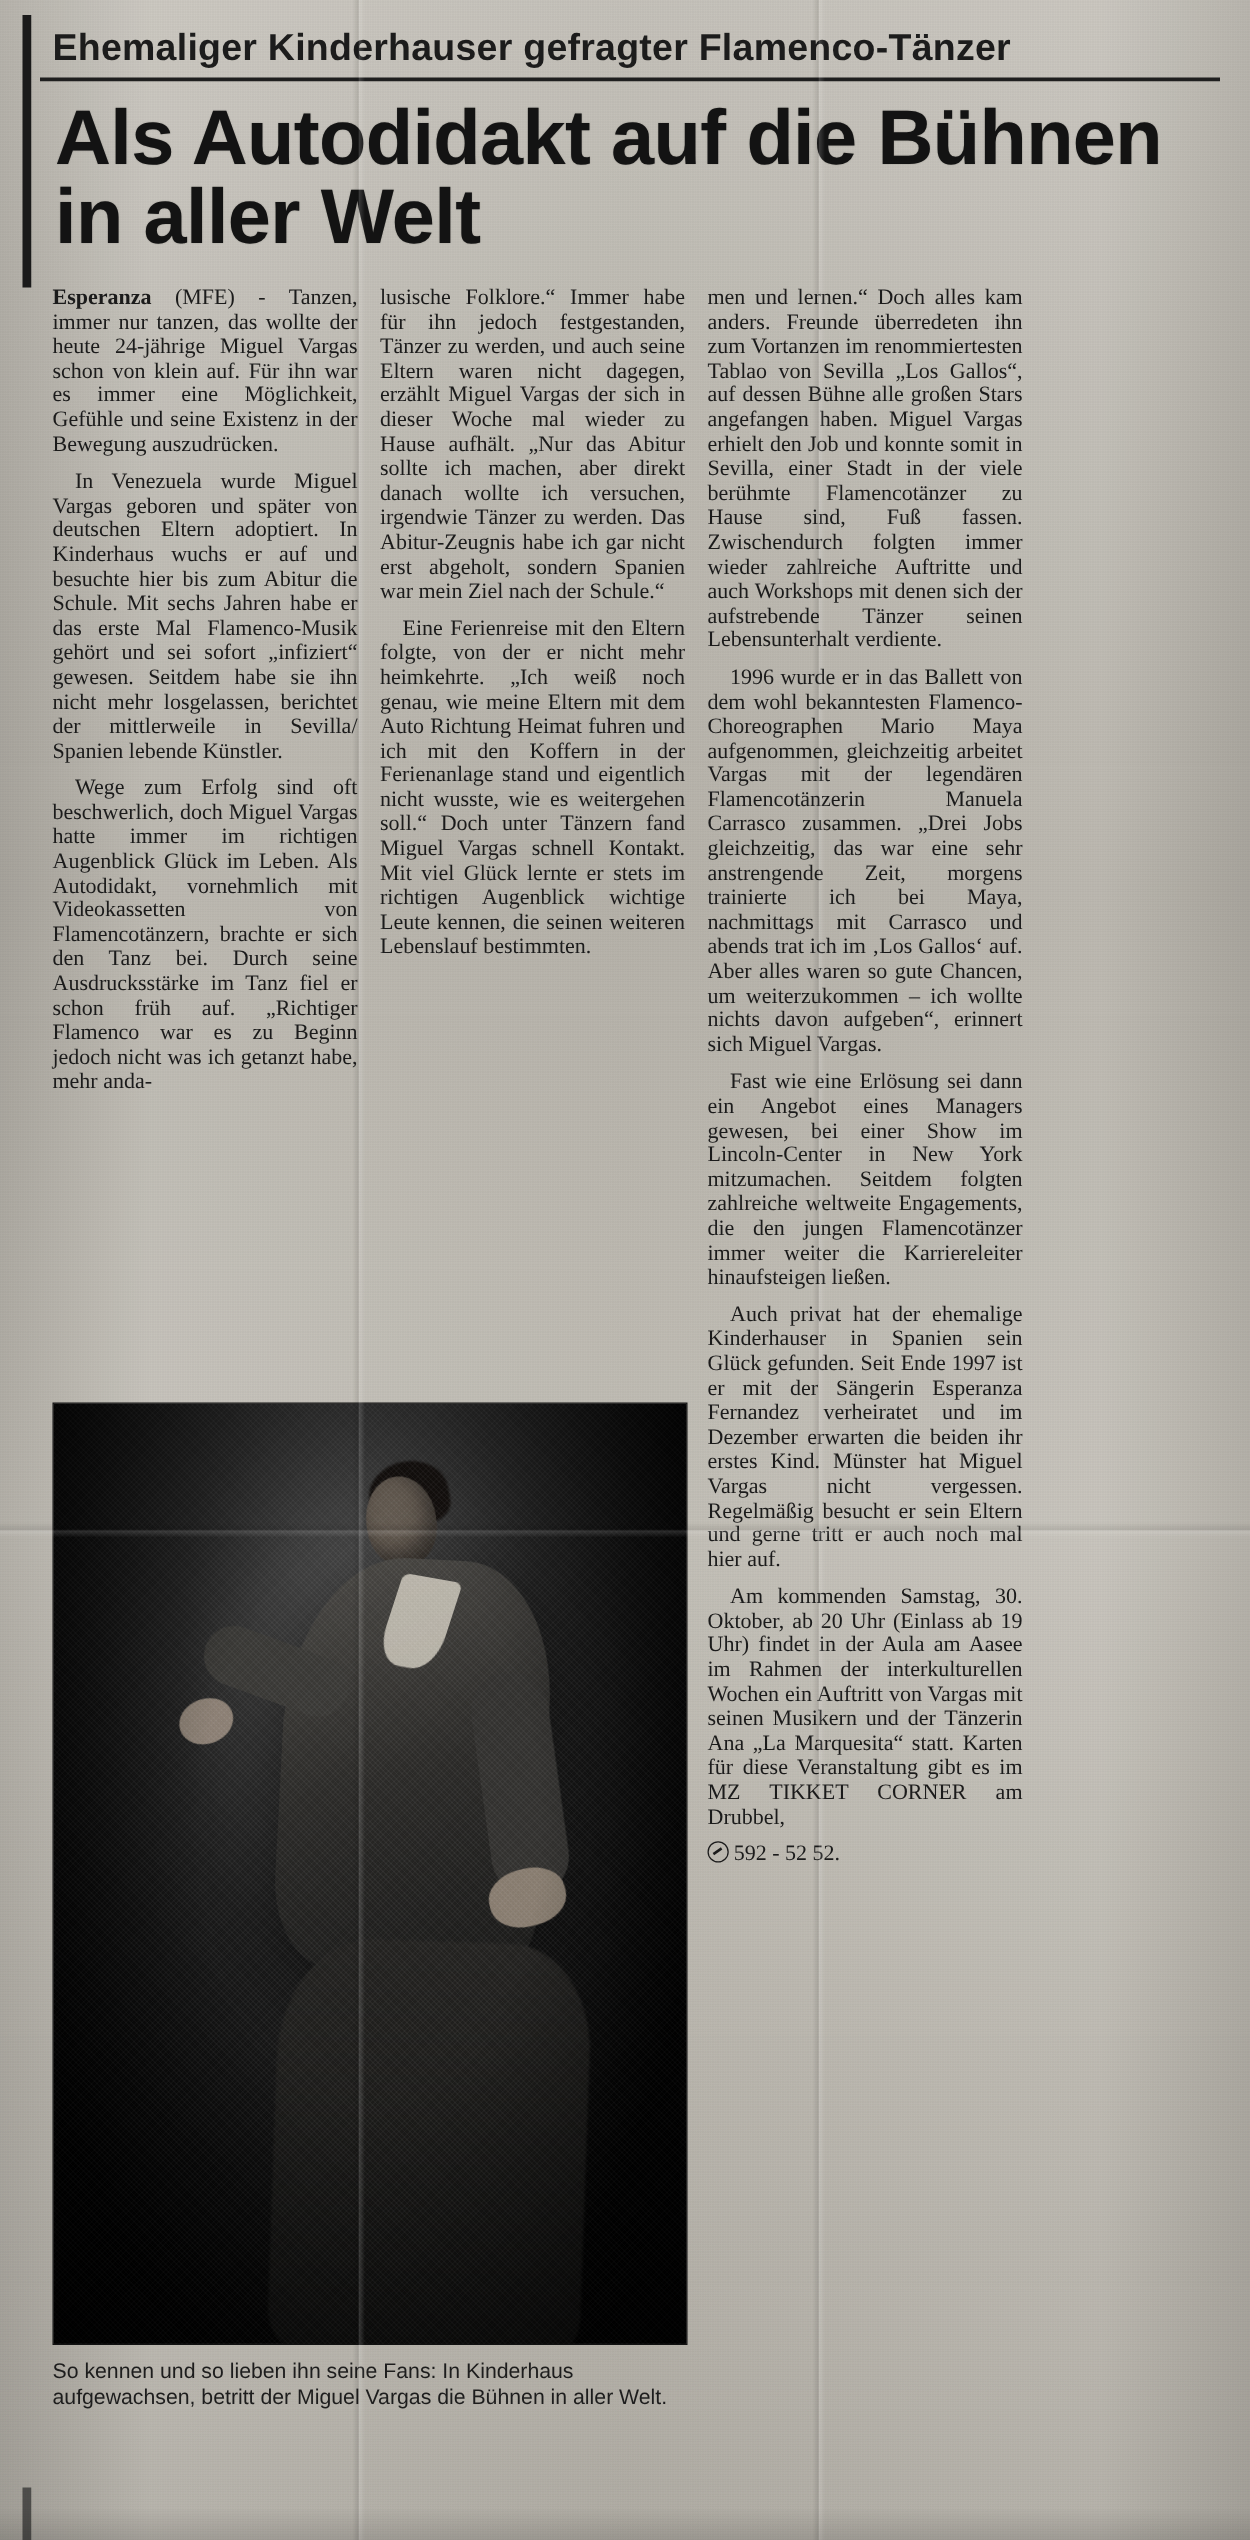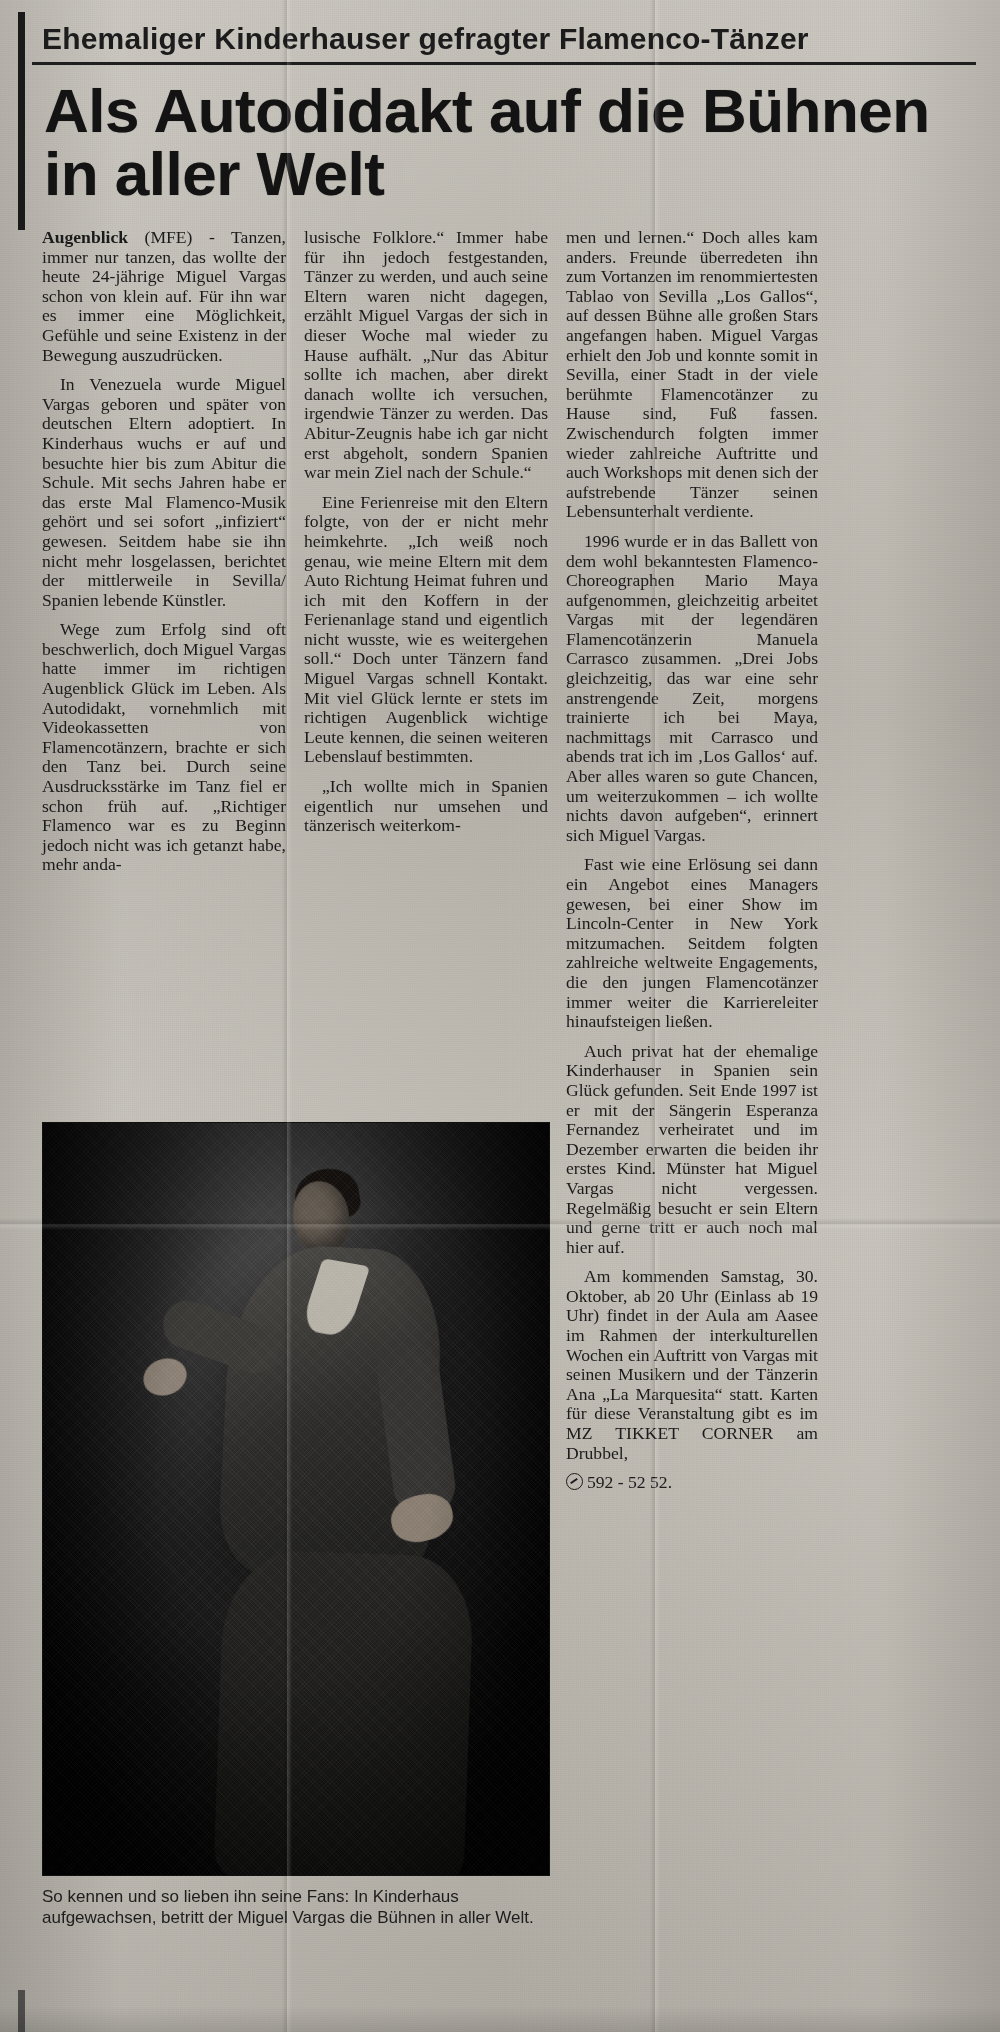--- a/index.html
+++ b/index.html
@@ -308,29 +308,28 @@
 
   <div class="content">
 
     <div class="kicker">Ehemaliger Kinderhauser gefragter Flamenco-Tänzer</div>
     <div class="rule"></div>
     <h1 class="headline">Als Autodidakt auf die Bühnen in aller Welt</h1>
 
     <div class="cols">
 
       <div class="col c1">
-        <p class="first"><span class="lead-name">Augenblick</span><span> (MFE) - Tanzen, immer nur tanzen, das wollte der heute 24-jährige Miguel Vargas schon von klein auf. Für ihn war es immer eine Möglichkeit, Gefühle und seine Existenz in der Bewegung auszudrücken.</span></p>
+        <p class="first"><span class="lead-name">Esperanza</span><span> (MFE) - Tanzen, immer nur tanzen, das wollte der heute 24-jährige Miguel Vargas schon von klein auf. Für ihn war es immer eine Möglichkeit, Gefühle und seine Existenz in der Bewegung auszudrücken.</span></p>
         <p>In Venezuela wurde Miguel Vargas geboren und später von deutschen Eltern adoptiert. In Kinderhaus wuchs er auf und besuchte hier bis zum Abitur die Schule. Mit sechs Jahren habe er das erste Mal Flamenco-Musik gehört und sei sofort „infiziert“ gewesen. Seitdem habe sie ihn nicht mehr losgelassen, berichtet der mittlerweile in Sevilla/ Spanien lebende Künstler.</p>
         <p>Wege zum Erfolg sind oft beschwerlich, doch Miguel Vargas hatte immer im richtigen Augenblick Glück im Leben. Als Autodidakt, vornehmlich mit Videokassetten von Flamencotänzern, brachte er sich den Tanz bei. Durch seine Ausdrucksstärke im Tanz fiel er schon früh auf. „Richtiger Flamenco war es zu Beginn jedoch nicht was ich getanzt habe, mehr anda-</p>
       </div>
 
       <div class="col c2">
         <p class="first">lusische Folklore.“ Immer habe für ihn jedoch festgestanden, Tänzer zu werden, und auch seine Eltern waren nicht dagegen, erzählt Miguel Vargas der sich in dieser Woche mal wieder zu Hause aufhält. „Nur das Abitur sollte ich machen, aber direkt danach wollte ich versuchen, irgendwie Tänzer zu werden. Das Abitur-Zeugnis habe ich gar nicht erst abgeholt, sondern Spanien war mein Ziel nach der Schule.“</p>
         <p>Eine Ferienreise mit den Eltern folgte, von der er nicht mehr heimkehrte. „Ich weiß noch genau, wie meine Eltern mit dem Auto Richtung Heimat fuhren und ich mit den Koffern in der Ferienanlage stand und eigentlich nicht wusste, wie es weitergehen soll.“ Doch unter Tänzern fand Miguel Vargas schnell Kontakt. Mit viel Glück lernte er stets im richtigen Augenblick wichtige Leute kennen, die seinen weiteren Lebenslauf bestimmten.</p>
-        <p>„Ich wollte mich in Spanien eigentlich nur umsehen und tänzerisch weiterkom-</p>
       </div>
 
       <div class="col c3">
         <p class="first">men und lernen.“ Doch alles kam anders. Freunde überredeten ihn zum Vortanzen im renommiertesten Tablao von Sevilla „Los Gallos“, auf dessen Bühne alle großen Stars angefangen haben. Miguel Vargas erhielt den Job und konnte somit in Sevilla, einer Stadt in der viele berühmte Flamencotänzer zu Hause sind, Fuß fassen. Zwischendurch folgten immer wieder zahlreiche Auftritte und auch Workshops mit denen sich der aufstrebende Tänzer seinen Lebensunterhalt verdiente.</p>
         <p>1996 wurde er in das Ballett von dem wohl bekanntesten Flamenco-Choreographen Mario Maya aufgenommen, gleichzeitig arbeitet Vargas mit der legendären Flamencotänzerin Manuela Carrasco zusammen. „Drei Jobs gleichzeitig, das war eine sehr anstrengende Zeit, morgens trainierte ich bei Maya, nachmittags mit Carrasco und abends trat ich im ‚Los Gallos‘ auf. Aber alles waren so gute Chancen, um weiterzukommen – ich wollte nichts davon aufgeben“, erinnert sich Miguel Vargas.</p>
         <p>Fast wie eine Erlösung sei dann ein Angebot eines Managers gewesen, bei einer Show im Lincoln-Center in New York mitzumachen. Seitdem folgten zahlreiche weltweite Engagements, die den jungen Flamencotänzer immer weiter die Karriereleiter hinaufsteigen ließen.</p>
         <p>Auch privat hat der ehemalige Kinderhauser in Spanien sein Glück gefunden. Seit Ende 1997 ist er mit der Sängerin Esperanza Fernandez verheiratet und im Dezember erwarten die beiden ihr erstes Kind. Münster hat Miguel Vargas nicht vergessen. Regelmäßig besucht er sein Eltern und gerne tritt er auch noch mal hier auf.</p>
         <p>Am kommenden Samstag, 30. Oktober, ab 20 Uhr (Einlass ab 19 Uhr) findet in der Aula am Aasee im Rahmen der interkulturellen Wochen ein Auftritt von Vargas mit seinen Musikern und der Tänzerin Ana „La Marquesita“ statt. Karten für diese Veranstaltung gibt es im MZ TIKKET CORNER am Drubbel,</p>
         <p class="first"><span class="phone-glyph"></span><span>592 - 52 52.</span></p>
       </div>

